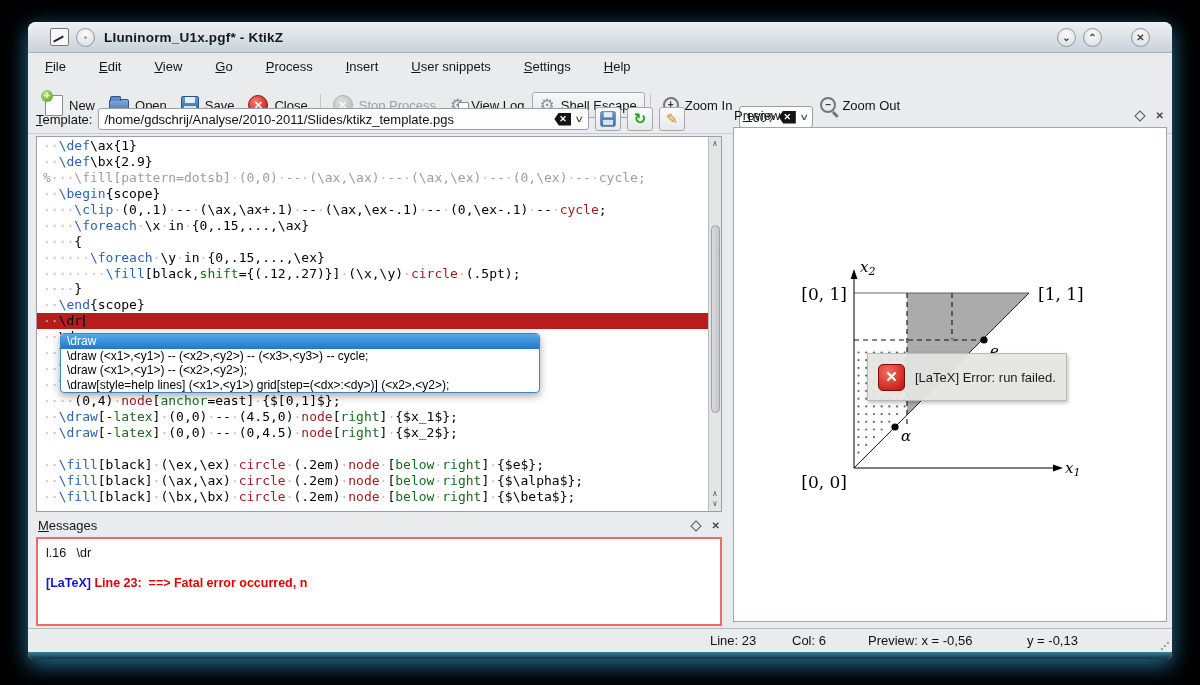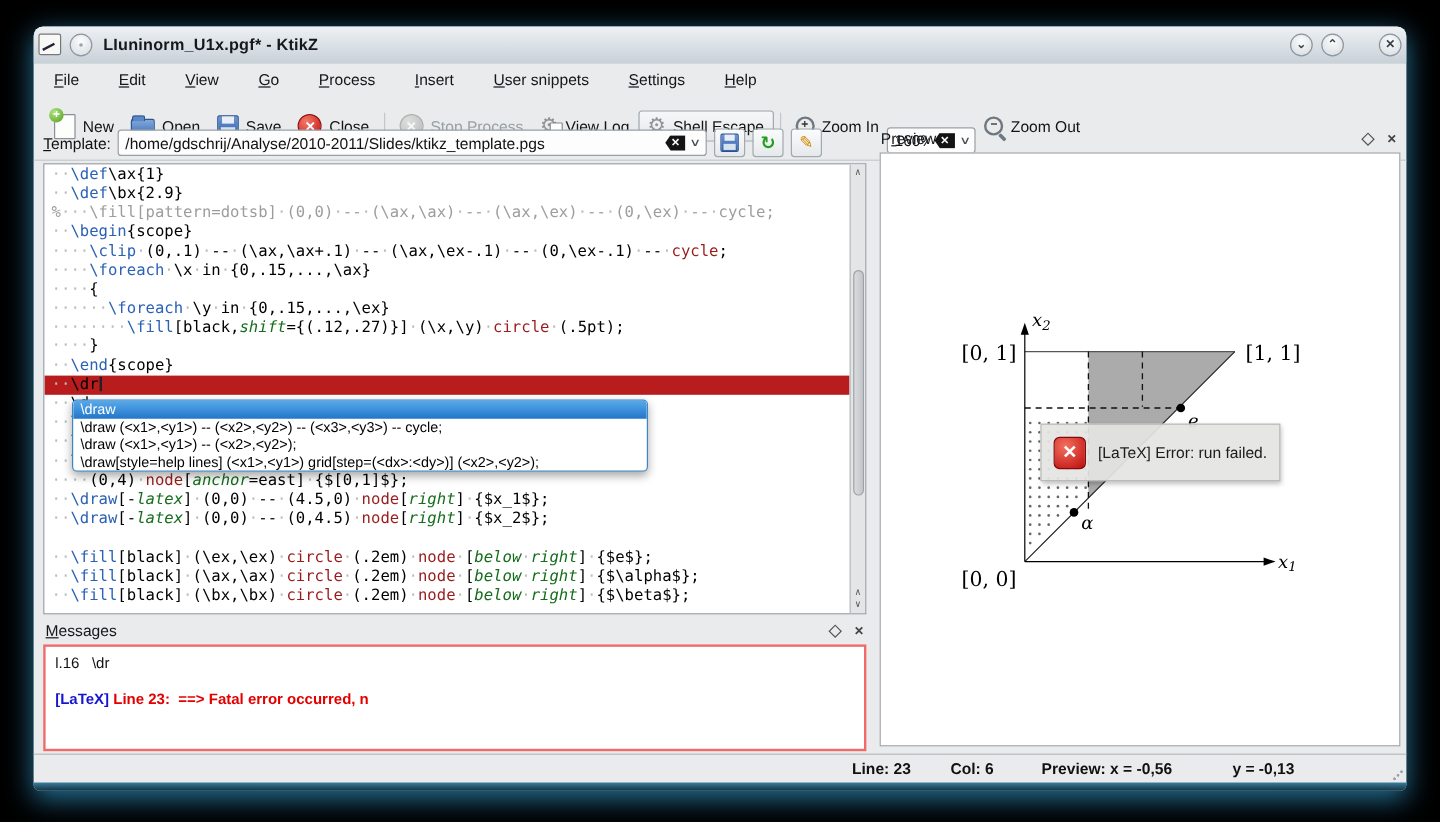--- a/index.html
+++ b/index.html
@@ -3,21 +3,21 @@
 <meta charset="utf-8">
 <style>
   html,body{margin:0;padding:0;}
   body{width:1200px;height:685px;background:#000;position:relative;overflow:hidden;
        font-family:"Liberation Sans",sans-serif;-webkit-font-smoothing:antialiased;}
   .window{position:absolute;left:28px;top:22px;width:1144px;height:637px;
           background:#e9ebec;border-radius:8px 8px 5px 5px;
           box-shadow:0 6px 22px rgba(38,118,158,.95),0 2px 8px rgba(0,0,0,.9);}
   
   .titlebar{height:30px;border-radius:8px 8px 0 0;display:flex;align-items:center;
-            background:linear-gradient(#eef1f4,#c9d2d9);border-bottom:1px solid #a6afb7;padding:0 4px;}
+            background:linear-gradient(#eef1f4,#c9d2d9);border-bottom:1px solid #a6afb7;padding:0 22px;}
   .app-icon{width:17px;height:16px;background:#f8f8f6;border:1px solid #777;border-radius:2px;position:relative;margin-right:7px;}
   .app-icon::after{content:"";position:absolute;left:2px;top:9px;width:11px;height:2px;background:#223;transform:rotate(-28deg);}
   .pin-btn,.winbtn{width:19px;height:19px;border-radius:50%;border:1px solid #8d969e;
           background:radial-gradient(circle at 50% 32%,#fbfcfd,#d4dbe0);display:flex;align-items:center;justify-content:center;
           font-size:10px;color:#3a4248;box-sizing:border-box;}
   .pin-btn{margin-right:9px;}
   .pin-btn::after{content:"";width:3px;height:3px;border-radius:50%;background:#9aa4ab;}
   .win-title{font-size:13.5px;font-weight:bold;color:#14181d;letter-spacing:.2px;}
   .tb-spacer{flex:1;}
   .winbtn{margin-left:7px;font-weight:bold;}
@@ -71,21 +71,21 @@
   .ic-save.small{transform:scale(.85);}
   
   .editor{position:absolute;left:0;top:33px;width:686px;height:376px;background:#fff;border:1px solid #98a0a6;
           box-sizing:border-box;font-family:"DejaVu Sans Mono",monospace;font-size:13px;overflow:hidden;}
   .codearea{position:absolute;left:0;top:1px;right:13px;bottom:0;}
   .codeline{height:15.95px;line-height:15.95px;white-space:pre;padding-left:6px;}
   .codeline.cur{background:#b91c1c;}
   .seg-t{color:#000;}
   .seg-c{color:#2b62b4;}
   .seg-k{color:#9a1b1b;}
-  .seg-o{color:#156e1b;font-style:italic;}
+  .seg-o{color:#156e1b;}
   .seg-m{color:#9d9d9d;}
   .ws{color:#bcbcbc;}
   .caret{display:inline-block;width:1.5px;height:12px;background:#222;vertical-align:-2px;margin-left:1px;}
   
   .vscroll{position:absolute;right:0;top:0;bottom:0;width:13px;background:#e3e5e7;border-left:1px solid #b8bcbf;box-sizing:border-box;}
   .vscroll .arr{position:absolute;left:0;width:100%;text-align:center;font-size:8px;color:#555;line-height:10px;}
   .vthumb{position:absolute;left:1.5px;width:9px;border-radius:5px;background:linear-gradient(90deg,#d9dbdd,#c3c6c9);
           border:1px solid #9aa0a5;box-sizing:border-box;}
   
   .popup{position:absolute;left:23px;top:196px;width:478px;background:#fff;border:1px solid #3a87c8;border-radius:4px;
@@ -113,21 +113,21 @@
                    border:1px solid #a0a6ab;box-sizing:border-box;overflow:hidden;}
   .plot-svg{position:absolute;left:0;top:0;}
   .latex-tooltip{position:absolute;left:133px;top:225px;width:200px;height:48px;z-index:4;
       background:rgba(228,228,226,.93);border:1px solid #b9b9b9;box-shadow:1px 2px 4px rgba(0,0,0,.25);
       display:flex;align-items:center;gap:10px;padding:0 10px;box-sizing:border-box;}
   .err-ic{width:25px;height:25px;border-radius:5px;background:radial-gradient(circle at 35% 28%,#f4705e,#bb0d0d);
       border:1px solid #860808;color:#fff;font-weight:bold;font-size:15px;display:flex;align-items:center;justify-content:center;flex:0 0 auto;}
   .tt-text{font-size:13px;color:#1c1c1c;white-space:nowrap;}
   
   .statusbar{position:absolute;left:0;top:606px;width:100%;height:24px;border-top:1px solid #b6babd;
-             font-size:13px;color:#111;font-weight:bold;}
+             font-size:13px;color:#111;}
   .statusbar span{position:absolute;top:4px;white-space:pre;}
   .grip{position:absolute;right:3px;bottom:3px;width:8px;height:8px;
         background:radial-gradient(circle at 1px 7px,#9aa0a5 1px,transparent 1.4px),
                    radial-gradient(circle at 4px 4px,#9aa0a5 1px,transparent 1.4px),
                    radial-gradient(circle at 7px 1px,#9aa0a5 1px,transparent 1.4px);}
   .bottom-border{position:absolute;left:0;bottom:0;width:100%;height:7px;border-radius:0 0 5px 5px;
                  background:linear-gradient(#3c7e9e,#123141);}
   .splitter{position:absolute;left:694px;top:81px;width:4px;height:525px;}
 </style>
 </head>

